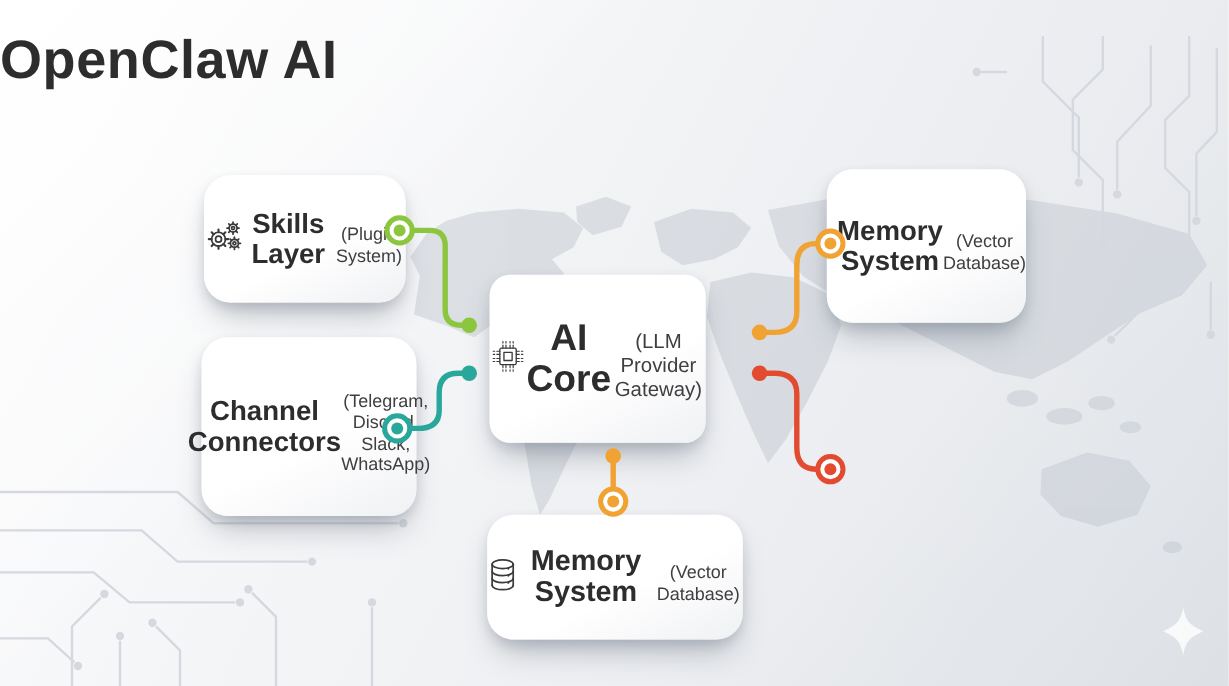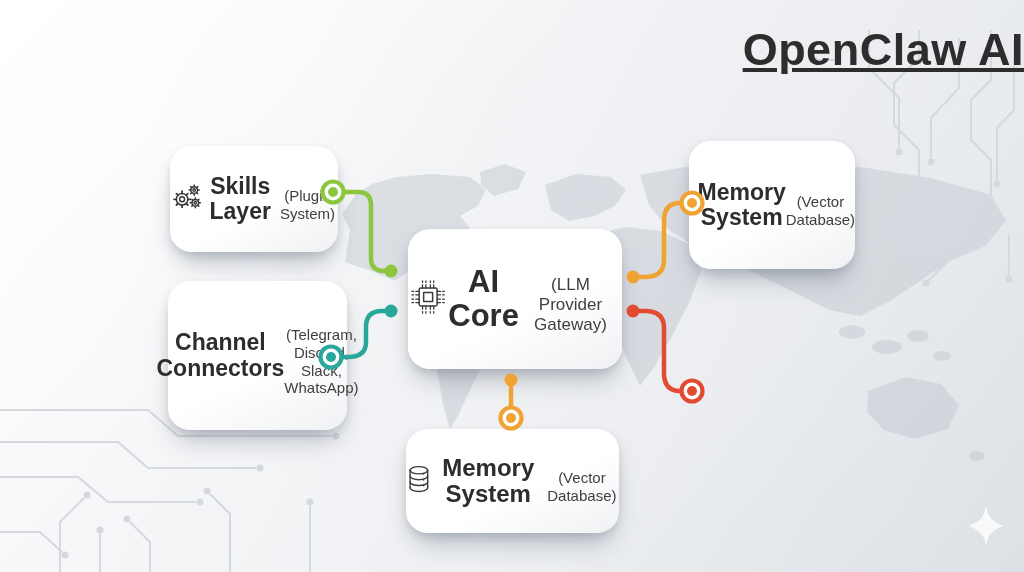--- a/index.html
+++ b/index.html
@@ -3,29 +3,29 @@
 <meta charset="utf-8">
 <style>
   html,body{margin:0;padding:0;}
   body{font-family:"Liberation Sans","DejaVu Sans",sans-serif;}
   #stage{position:relative;width:1024px;height:572px;overflow:hidden;
     background:linear-gradient(118deg,#fdfdfe 0%,#f3f4f6 40%,#e3e6ea 100%);}
   #stage::before{content:"";position:absolute;inset:0;z-index:0;
     background:linear-gradient(135deg,rgba(255,255,255,.95) 0%,rgba(255,255,255,0) 38%),
                linear-gradient(315deg,rgba(210,215,222,.35) 0%,rgba(255,255,255,0) 30%);}
   .bg-svg{position:absolute;z-index:1;pointer-events:none;}
-  .page-title{position:absolute;top:24px;left:0;width:100%;text-align:right;z-index:2;
-    font-size:45px;font-weight:bold;color:#2d2d2d;letter-spacing:.5px;text-decoration:underline;}
+  .page-title{position:absolute;top:24px;left:0;width:100%;text-align:left;z-index:2;
+    font-size:45px;font-weight:bold;color:#2d2d2d;letter-spacing:.5px;}
   .card{position:absolute;z-index:3;display:flex;flex-direction:row;align-items:center;
     justify-content:center;text-align:center;border-radius:22px;
     background:linear-gradient(155deg,#ffffff 58%,#f0f1f4 100%);
     box-shadow:0 16px 26px -8px rgba(95,104,120,.45),0 4px 9px rgba(95,104,120,.18);}
   .card-skills{left:170px;top:146px;width:168px;height:106px;}
   .card-channels{left:168px;top:281px;width:179px;height:149px;}
-  .card-core{left:408px;top:229px;width:214px;height:140px;}
+  .card-core{left:408px;top:229px;width:180px;height:140px;border-radius:17px;}
   .card-memright{left:689px;top:141px;width:166px;height:128px;}
   .card-tools{left:689px;top:327px;width:164px;height:129px;}
   .card-membot{left:406px;top:429px;width:213px;height:104px;}
   .card-title{font-weight:bold;color:#2d2d2d;line-height:1.1;}
   .card-sub{color:#3f3f3f;line-height:1.18;margin-top:12px;}
   .t23{font-size:23px;}
   .t24{font-size:24px;}
   .t31{font-size:31px;}
   .s15{font-size:15px;}
   .s17{font-size:17px;}

